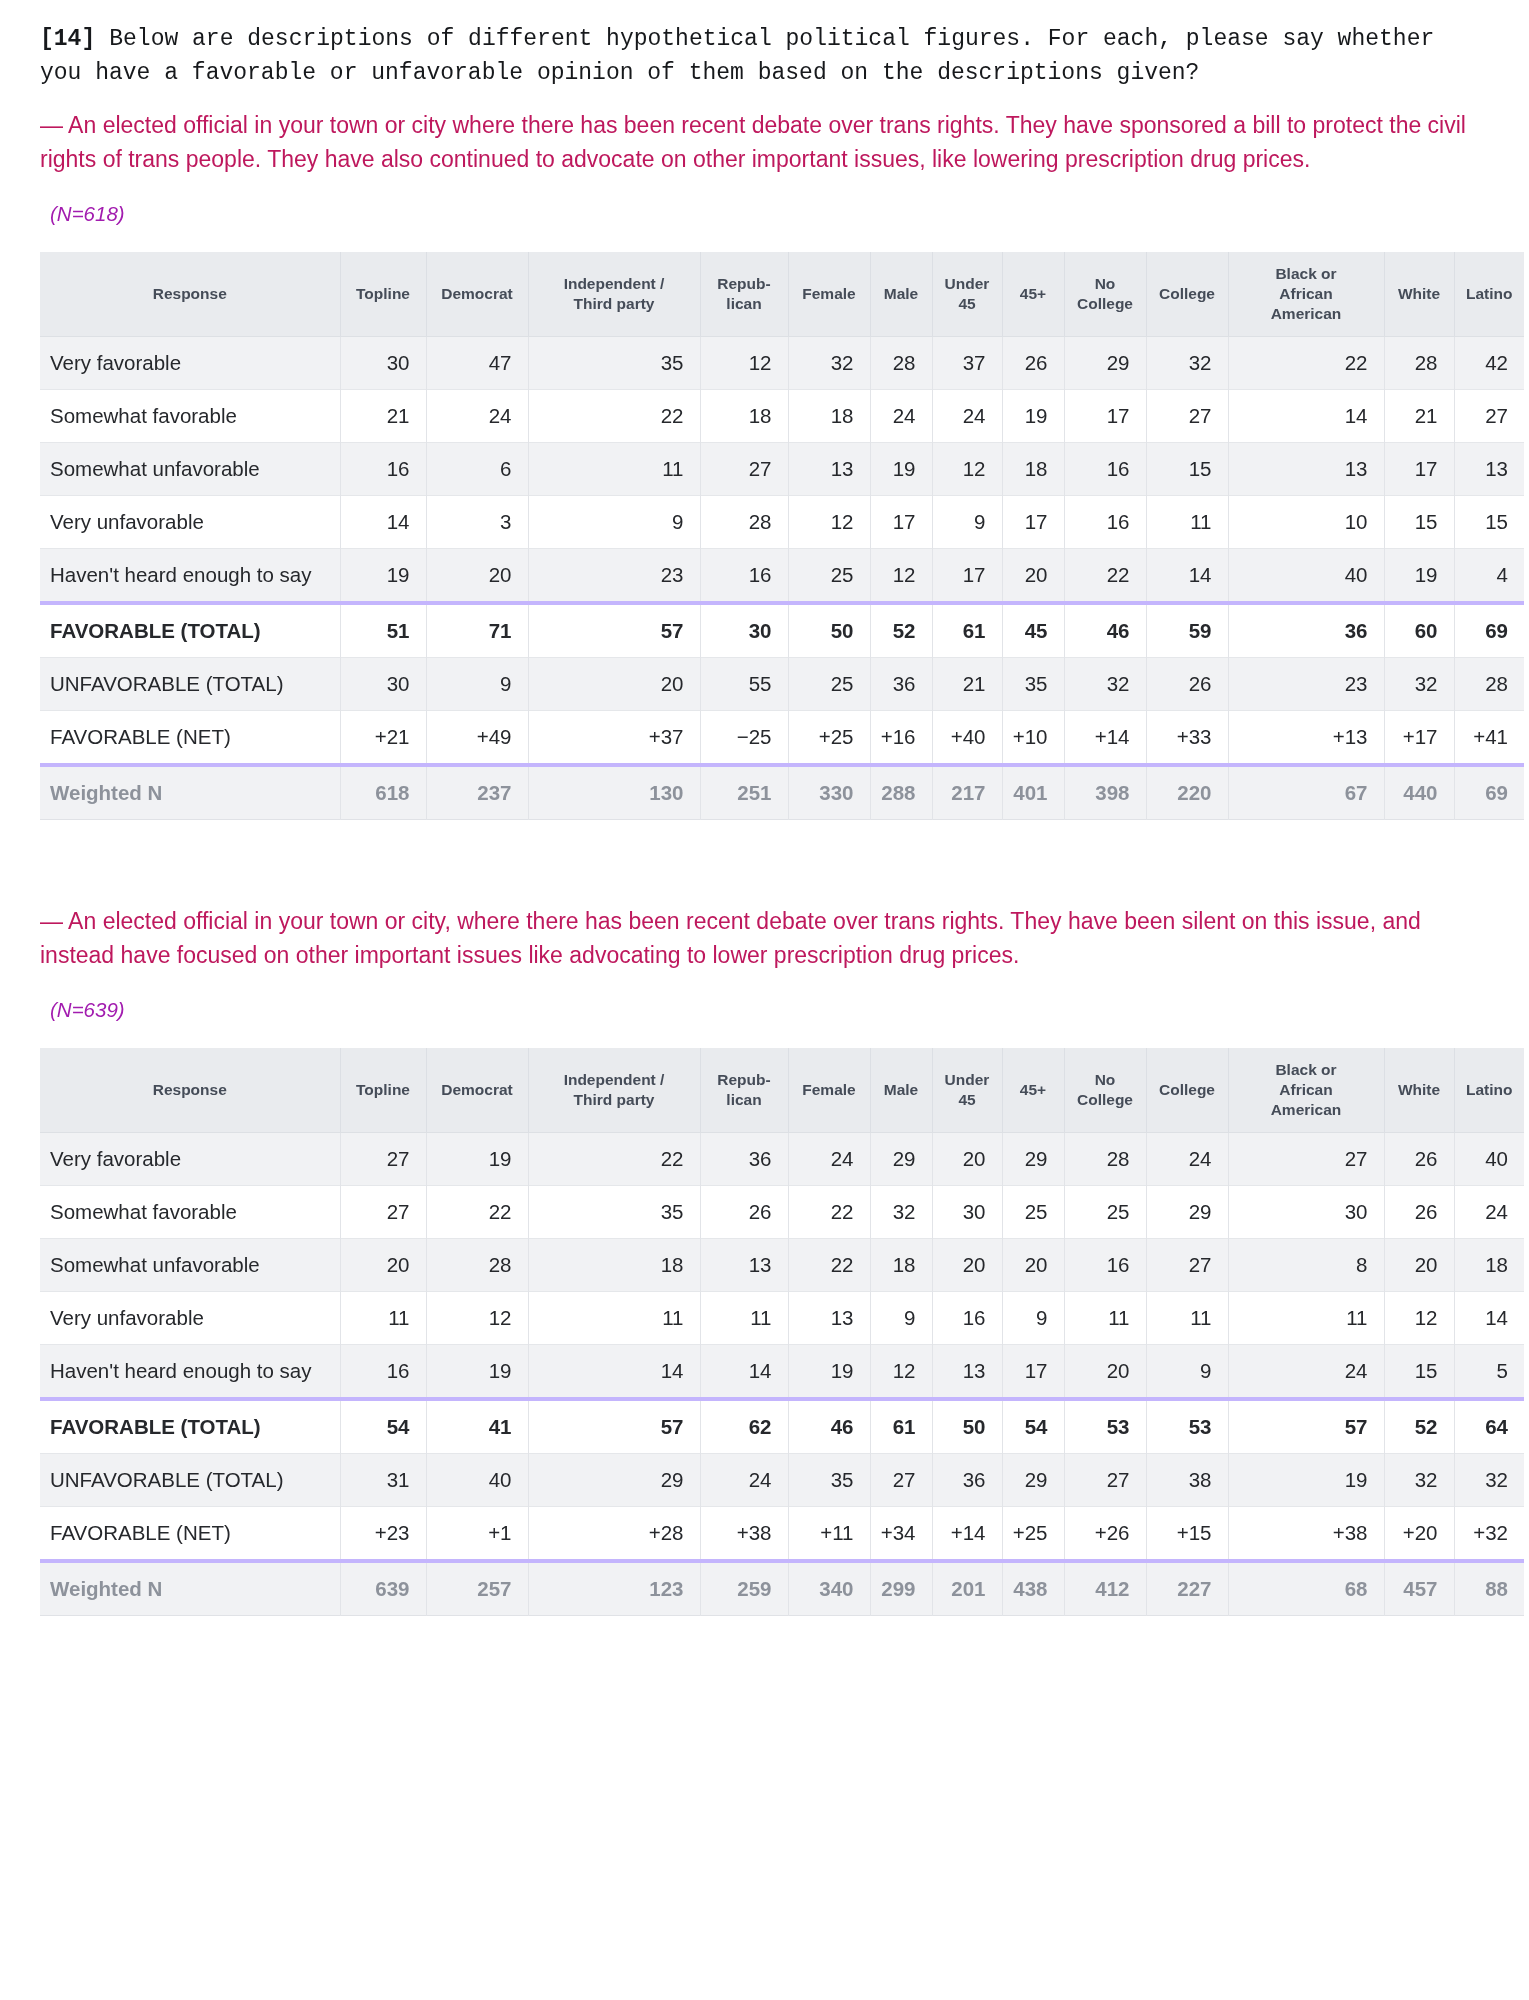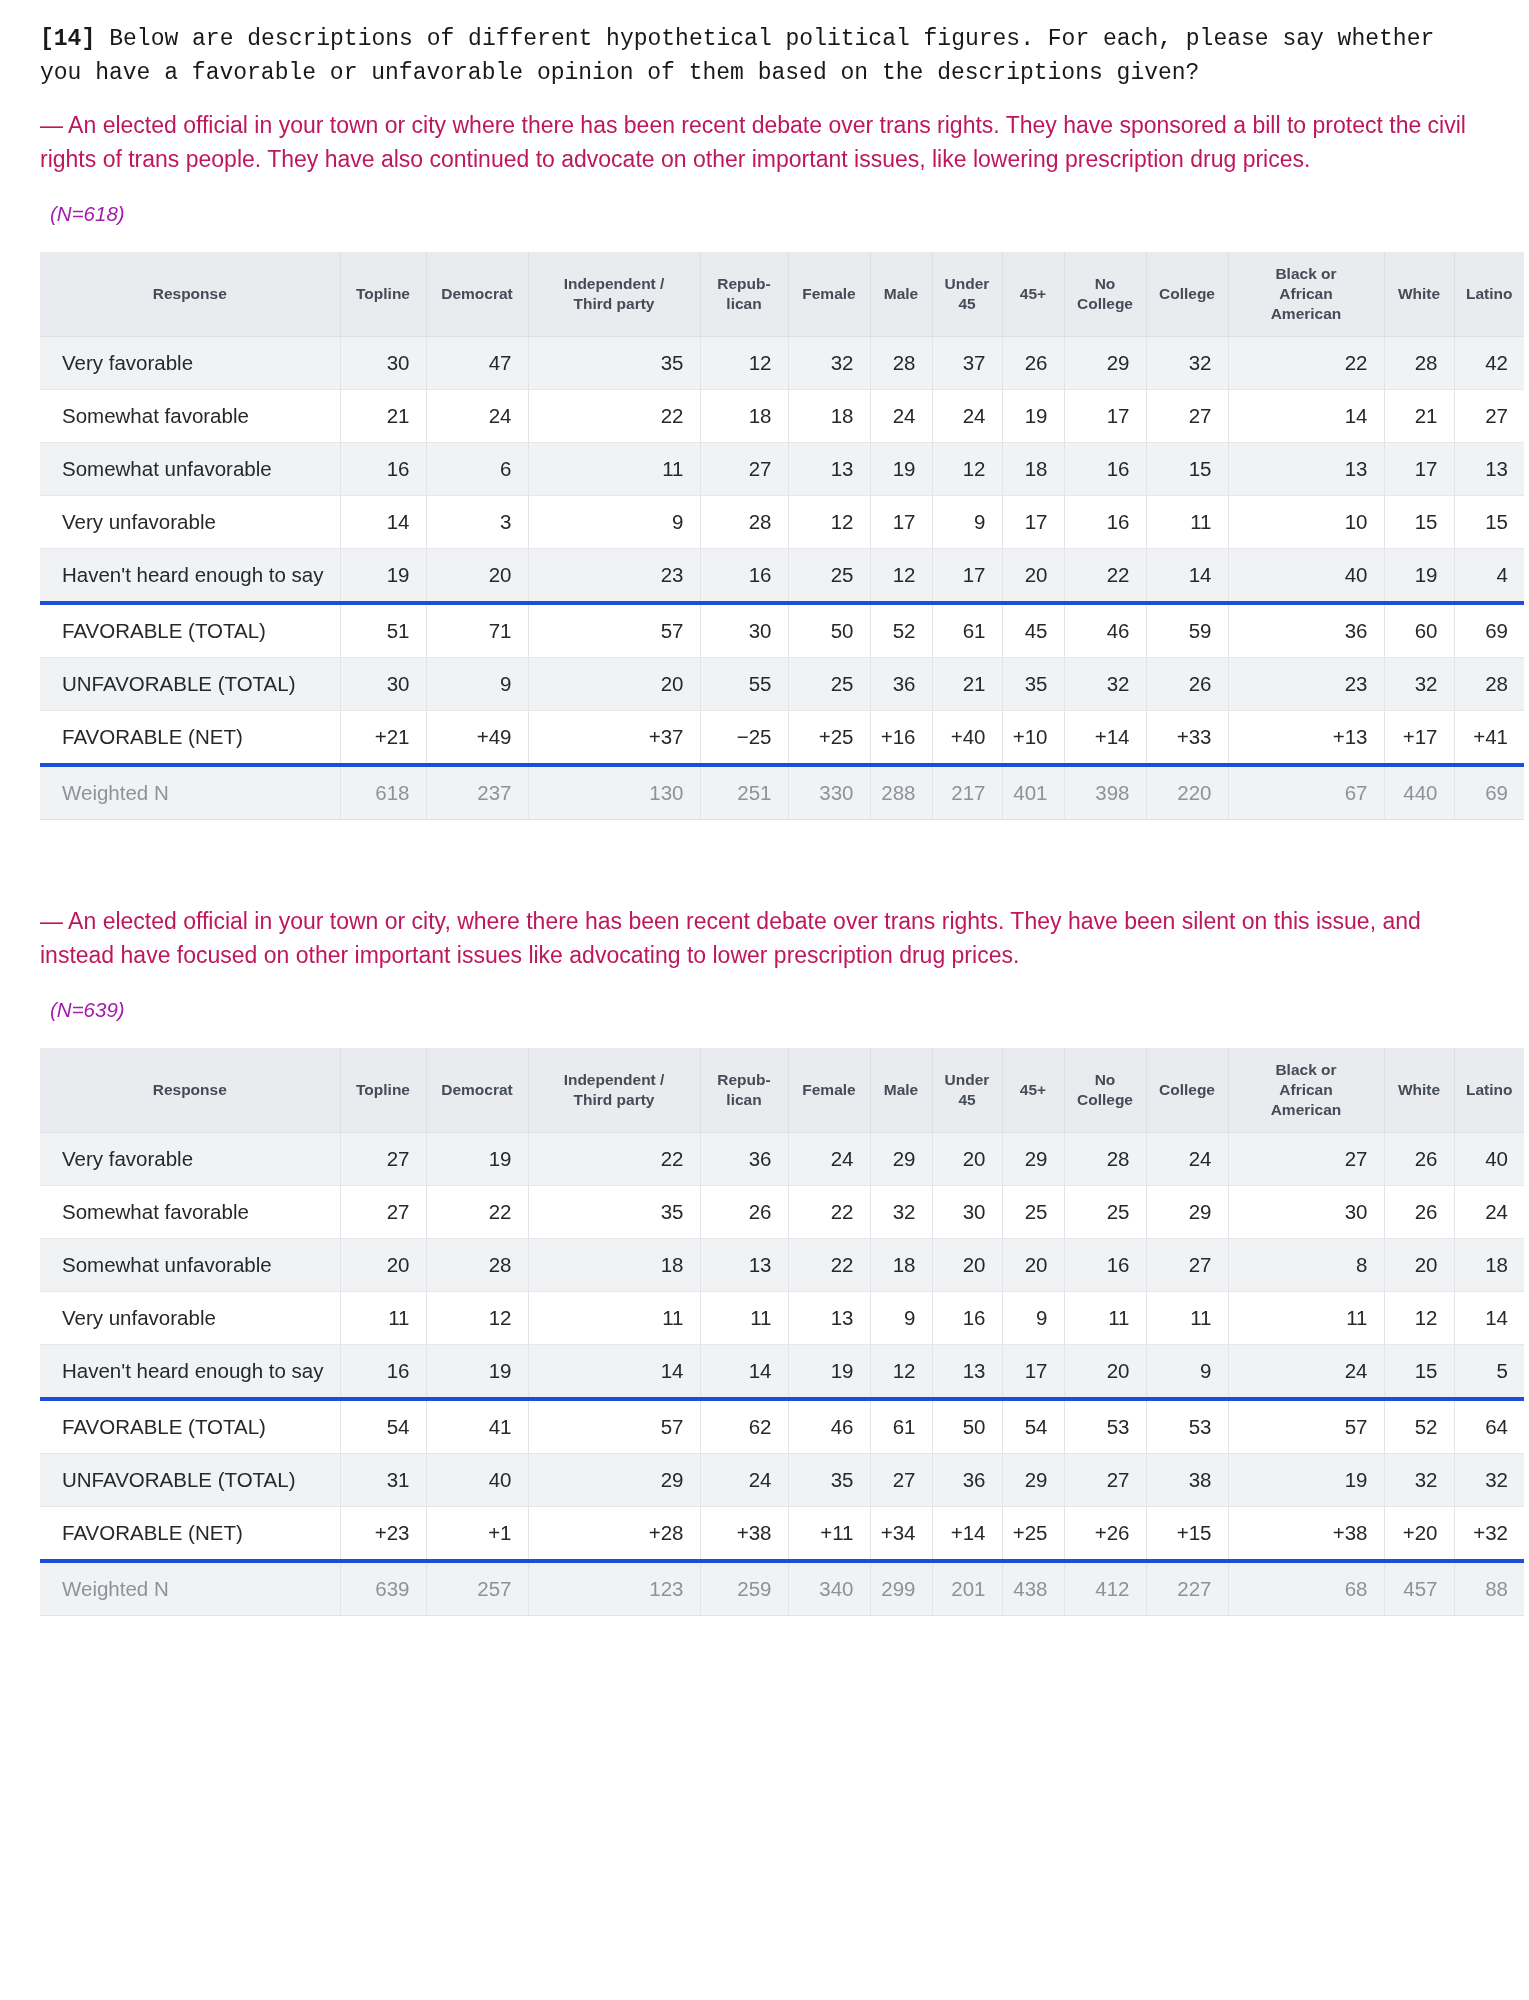--- a/index.html
+++ b/index.html
@@ -48,25 +48,25 @@
   table.crosstab thead th:first-child { border-left:none; }
 
   table.crosstab tbody td {
     font-size:20.5px; line-height:32px; color:#26282c;
     padding:10px 16px 10px 8px; text-align:right;
     vertical-align:middle;
     border-top:1px solid #e5e7ea;
     border-left:1px solid #e2e4e8;
   }
   table.crosstab tbody td.label {
-    text-align:left; padding-left:22px; padding-right:6px;
+    text-align:left; padding-left:10px; padding-right:6px;
     border-left:none;
   }
   table.crosstab tbody tr.stripe td { background:#f1f2f4; }
-  table.crosstab tbody tr.sep td { border-top:4px solid #1d4ed8; }
+  table.crosstab tbody tr.sep td { border-top:4px solid #c4b5fd;font-weight:bold; }
   table.crosstab tbody tr.muted td { color:#8d929b; }
 </style>
 </head>
 <body>
 
 <main class="page">
 
   <section class="qblock">
     <p class="question"><strong class="qnum">[14]</strong><span>Below are descriptions of different hypothetical political figures. For each, please say whether you have a favorable or unfavorable opinion of them based on the descriptions given?</span></p>
     <p class="desc">— An elected official in your town or city where there has been recent debate over trans rights. They have sponsored a bill to protect the civil rights of trans people. They have also continued to advocate on other important issues, like lowering prescription drug prices.</p>

